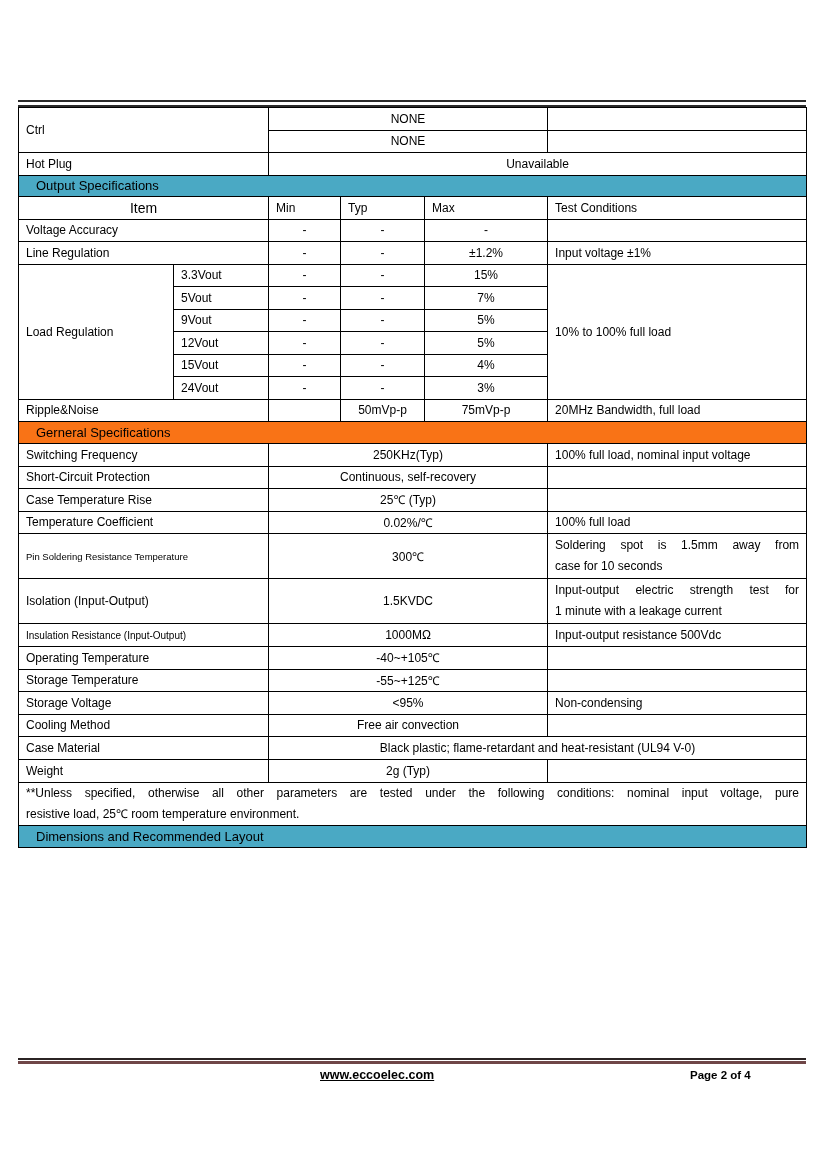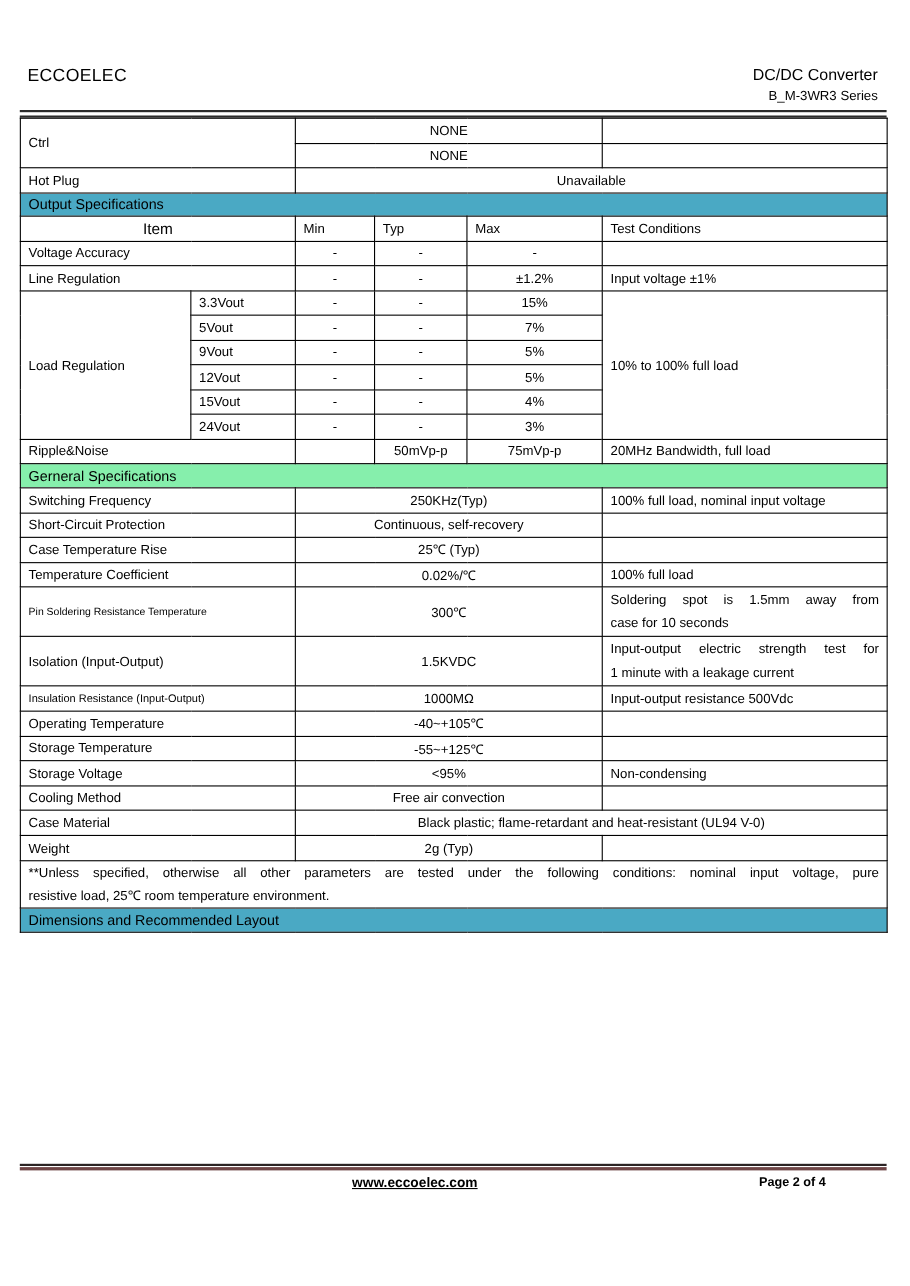--- a/index.html
+++ b/index.html
@@ -22,47 +22,40 @@
   td { border:1px solid #000; font-size:12px; vertical-align:middle; padding:0 7px; overflow:hidden; }
   tr.r { height:22.5px; }
   tr.tall { height:45px; }
   tr.band { height:21px; }
   tr.note-row { height:29px; }
   td.c { text-align:center; padding:0 2px; }
   td.lbl { text-align:left; }
   td.val { text-align:center; }
   td.sm { font-size:9.5px; }
   td.sm2 { font-size:10px; }
-  tr.band td { font-size:13px; padding-left:7px; }
+  tr.band td { font-size:13px; padding-left:17px; }
   td.item-h { text-align:center; font-size:14px; }
   td.col-h { text-align:left; font-size:12px; }
   td.test { text-align:left; }
   .jline  { text-align:justify; text-align-last:justify; line-height:21px; }
   .jline2 { text-align:left; line-height:21px; }
   tr.note-row td { padding:0 7px; }
 
   
   .footrule-dark { position:absolute; left:18px; top:1058px; width:788px; height:2px; }
   .footrule-maroon { position:absolute; left:18px; top:1061px; width:788px; height:3px; }
   .foot-left { position:absolute; left:25px; top:1068px; font-size:12px; line-height:17px; }
   .foot-center { position:absolute; left:320px; top:1068px; font-size:12.5px; font-weight:bold; text-decoration:underline; }
   .foot-right { position:absolute; left:690px; top:1069px; font-size:11.5px; font-weight:bold; }
 </style>
 </head>
 <body>
 
 <div class="page">
 
-  <div class="pagehead">
-    <div class="brand">ECCOELEC</div>
-    <div class="prod">
-      <div class="prod1">DC/DC Converter</div>
-      <div class="prod2">B_M-3WR3 Series</div>
-    </div>
-  </div>
   <div class="toprule"></div>
 
   <div class="spec-wrap">
     <table>
       <colgroup>
         <col style="width:155px">
           <col style="width:95px">
           <col style="width:72px">
         <col style="width:84px">
           <col style="width:123px">
@@ -153,21 +146,21 @@
 
       <tr class="r">
         <td colspan="2" class="lbl">Ripple&amp;Noise</td>
         <td class="c"></td>
         <td class="c">50mVp-p</td>
         <td class="c">75mVp-p</td>
         <td class="test">20MHz Bandwidth, full load</td>
       </tr>
 
       <tr class="band" style="height:22px">
-        <td colspan="6" style="background-color: #86efac;">Gerneral Specifications</td>
+        <td colspan="6" style="background-color: #f97316;">Gerneral Specifications</td>
       </tr>
 
       <tr class="r">
         <td colspan="2" class="lbl">Switching Frequency</td>
         <td colspan="3" class="val">250KHz(Typ)</td>
         <td class="test">100% full load, nominal input voltage</td>
       </tr>
       <tr class="r">
         <td colspan="2" class="lbl">Short-Circuit Protection</td>
         <td colspan="3" class="val">Continuous, self-recovery</td>

